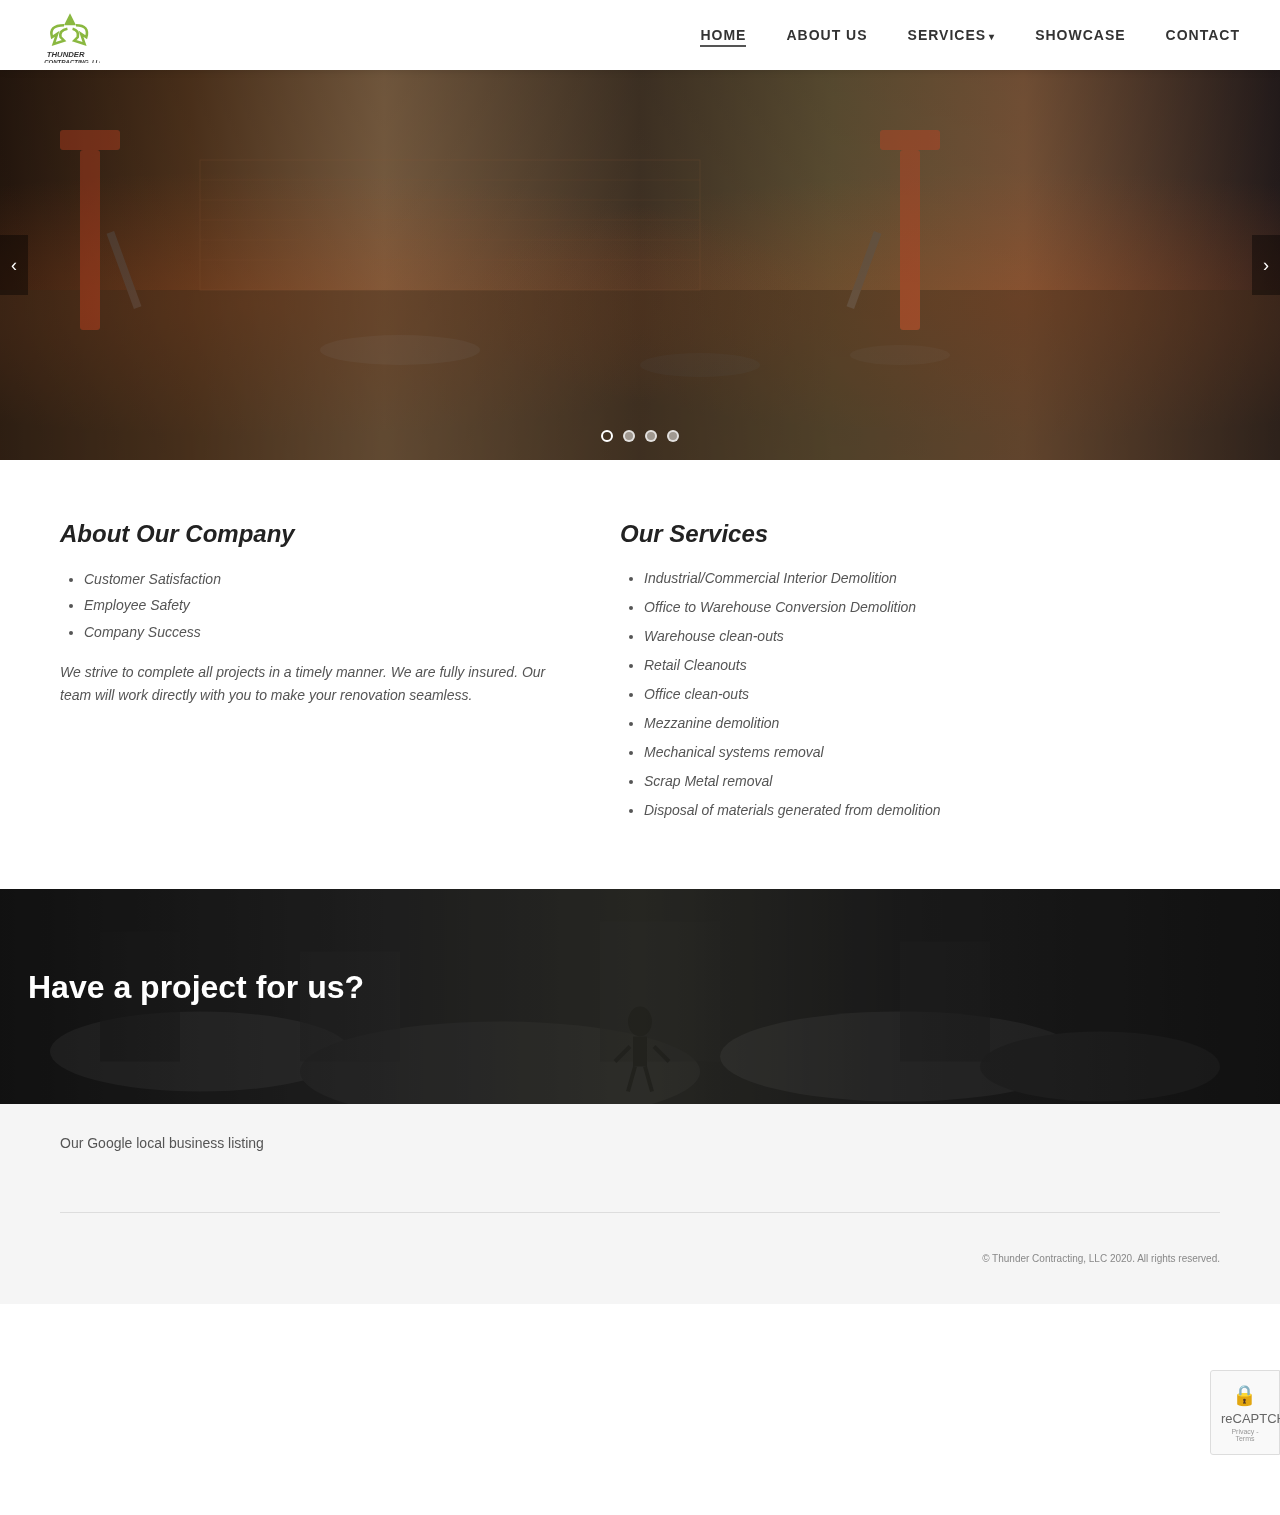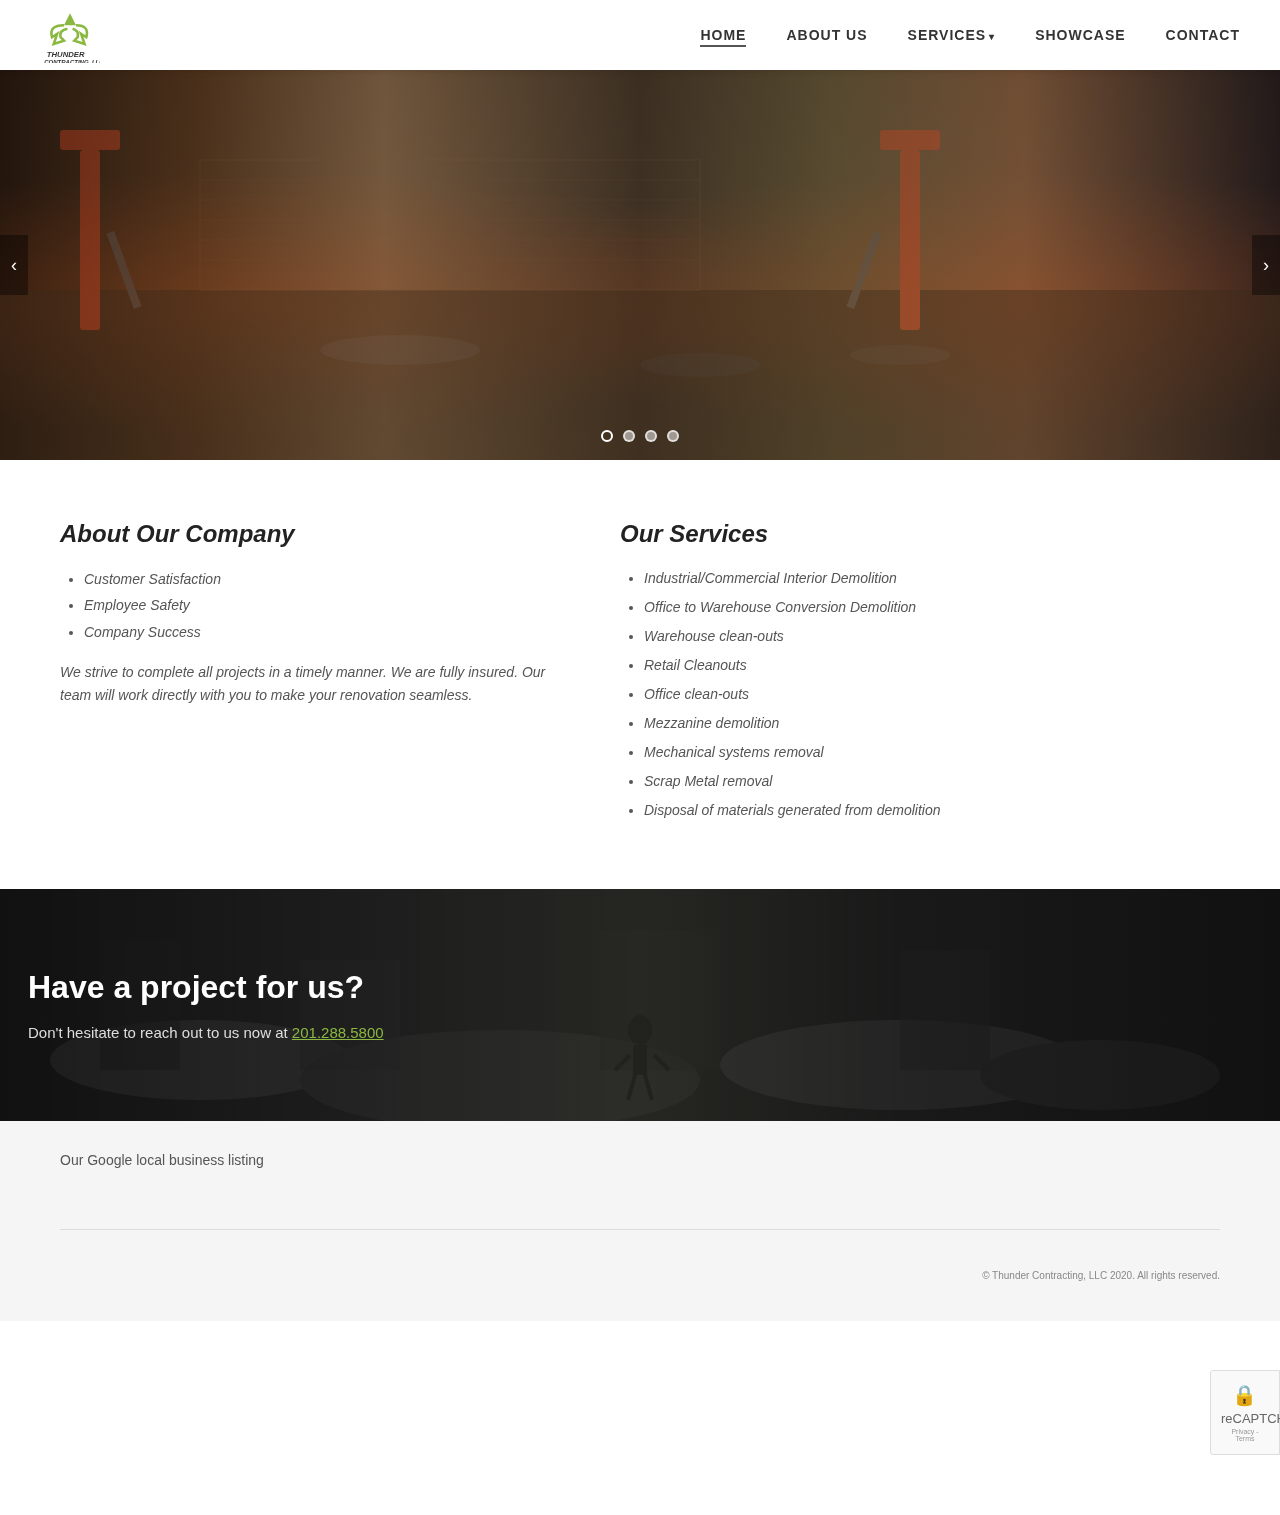--- a/index.html
+++ b/index.html
@@ -378,23 +378,20 @@
 
     <ellipse cx="640" cy="150" rx="12" ry="15" fill="#1a1a1a"></ellipse>
     <rect x="633" y="165" width="14" height="30" fill="#1a1a1a"></rect>
     <line x1="630" y1="175" x2="615" y2="190" stroke="#1a1a1a" stroke-width="4"></line>
     <line x1="654" y1="175" x2="669" y2="190" stroke="#1a1a1a" stroke-width="4"></line>
     <line x1="635" y1="195" x2="628" y2="220" stroke="#1a1a1a" stroke-width="4"></line>
     <line x1="645" y1="195" x2="652" y2="220" stroke="#1a1a1a" stroke-width="4"></line>
   </svg>
   <div class="cta-content">
     <h2 class="cta-title">Have a project for us?</h2>
-    <p class="cta-text">
-      <span>Don't hesitate to reach out to us now at </span><a class="cta-phone">201.288.5800</a>
-    </p>
   </div>
 </section>
 
 <footer>
   <a class="footer-link">Our Google local business listing</a>
   <div class="footer-divider"></div>
   <p class="footer-copyright">© Thunder Contracting, LLC 2020. All rights reserved.</p>
 </footer>
 
 <div class="recaptcha-widget">

